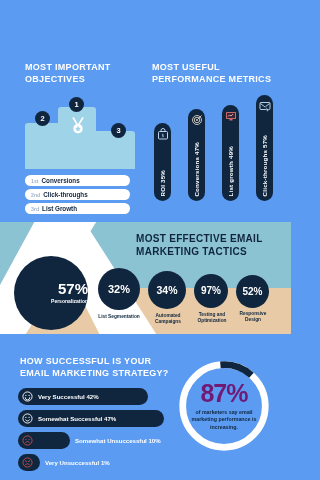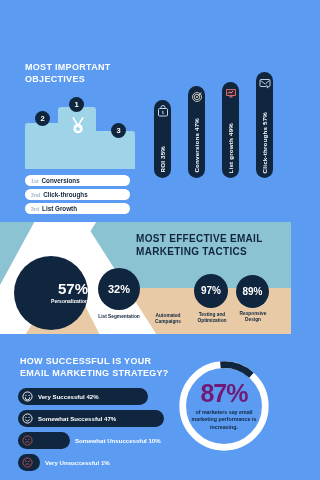--- a/index.html
+++ b/index.html
@@ -156,20 +156,21 @@
         <span class="obj-label">Click-throughs</span>
       </div>
       <div class="obj-pill">
         <span class="obj-rank">3rd</span>
         <span class="obj-label">List Growth</span>
       </div>
     </div>
   </div>
 
   <div class="metrics">
+    <div class="sec-title">MOST USEFUL PERFORMANCE METRICS</div>
 
     <div class="bars">
       <div class="bar m1">
         <svg class="bicon" viewBox="0 0 24 24">
           <rect x="3" y="7" width="18" height="15" rx="2" fill="none" stroke="#bcd4ef" stroke-width="2"></rect>
           <path d="M8 7V5a4 4 0 0 1 8 0v2" fill="none" stroke="#bcd4ef" stroke-width="2"></path>
           <text x="12" y="18" font-size="9" fill="#bcd4ef" text-anchor="middle" font-family="DejaVu Sans">$</text>
         </svg>
         <span class="blab">ROI 35%</span>
       </div>
@@ -215,29 +216,32 @@
       <div class="bub" style="left:14px;top:0px;width:74px;height:74px;align-items:flex-end;">
         <span class="bpct" style="font-size:15px;">57%</span>
         <span class="bname" style="font-size:5px;margin-top:3px;">Personalization</span>
       </div>
 
       <div class="bub" style="left:98px;top:12px;width:42px;height:42px;">
         <span class="bpct" style="font-size:11px;">32%</span>
       </div>
       <div class="bname-out" style="left:96px;top:58px;width:46px;">List Segmentation</div>
 
+      <div class="bub" style="left:148px;top:15px;width:38px;height:38px;">
+        <span class="bpct" style="font-size:10.5px;">34%</span>
+      </div>
       <div class="bname-out" style="left:146px;top:57px;width:44px;">Automated Campaigns</div>
 
       <div class="bub" style="left:194px;top:18px;width:34px;height:34px;">
         <span class="bpct" style="font-size:10px;">97%</span>
       </div>
       <div class="bname-out" style="left:190px;top:56px;width:44px;">Testing and Optimization</div>
 
       <div class="bub" style="left:236px;top:19px;width:33px;height:33px;">
-        <span class="bpct" style="font-size:10px;">89%</span>
+        <span class="bpct" style="font-size:10px;">52%</span>
       </div>
       <div class="bname-out" style="left:232px;top:55px;width:42px;">Responsive Design</div>
     </div>
   </div>
 
   <div class="bottom">
     <div class="b-title">
       <div class="sec-title">HOW SUCCESSFUL IS YOUR EMAIL MARKETING STRATEGY?</div>
     </div>
 

